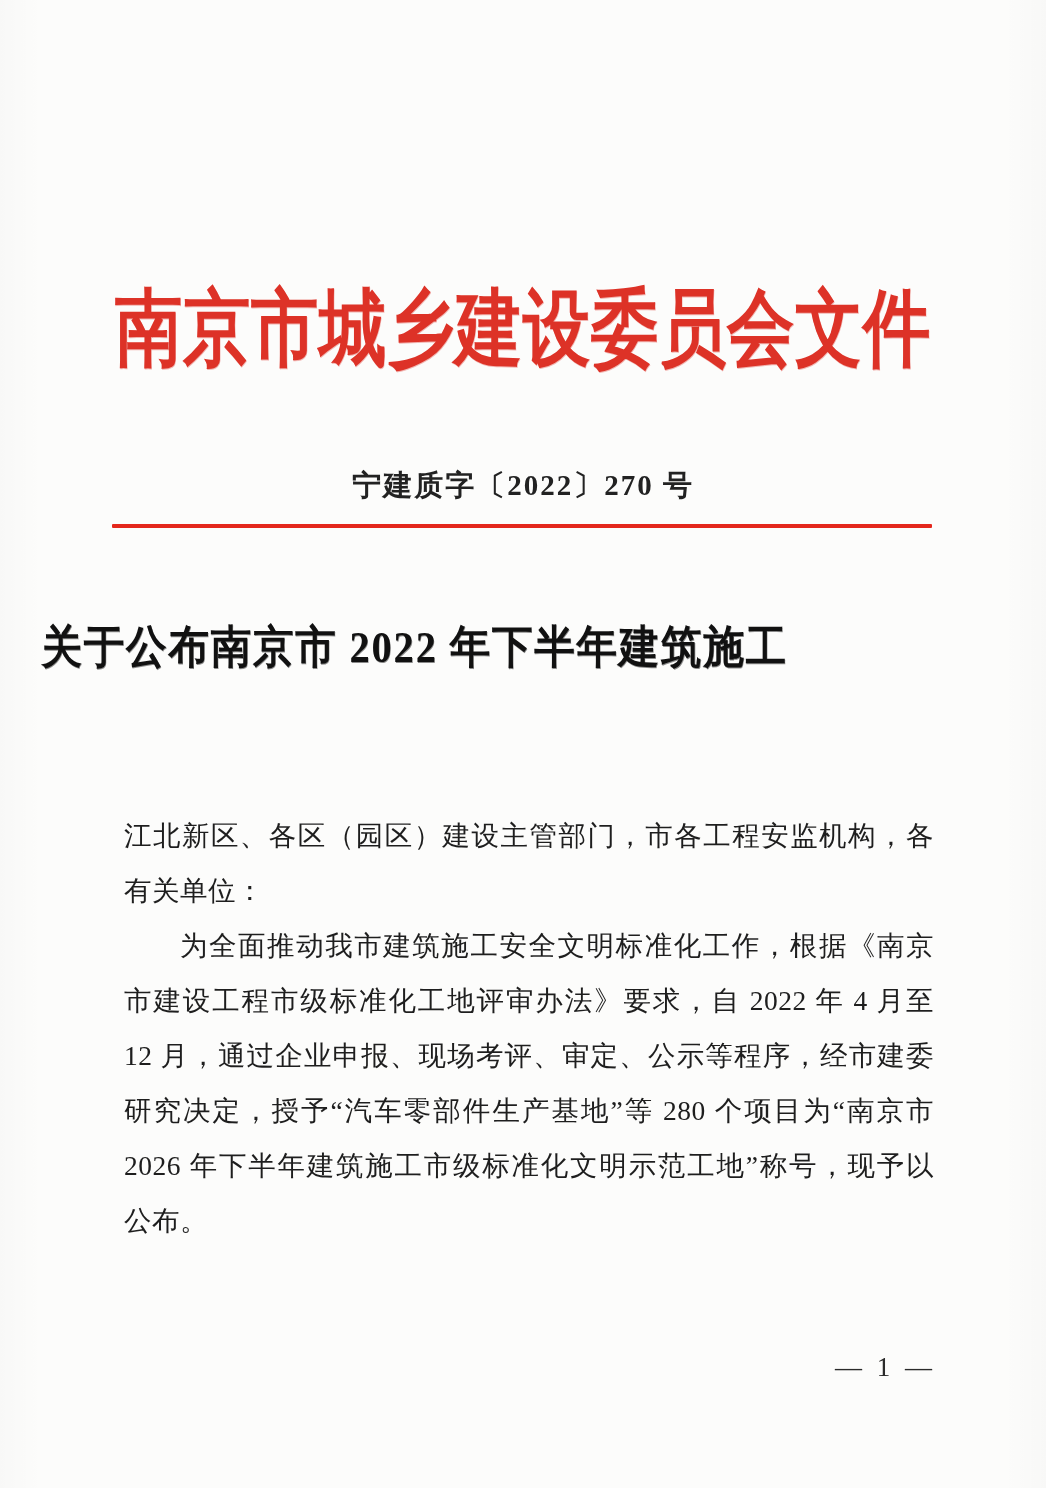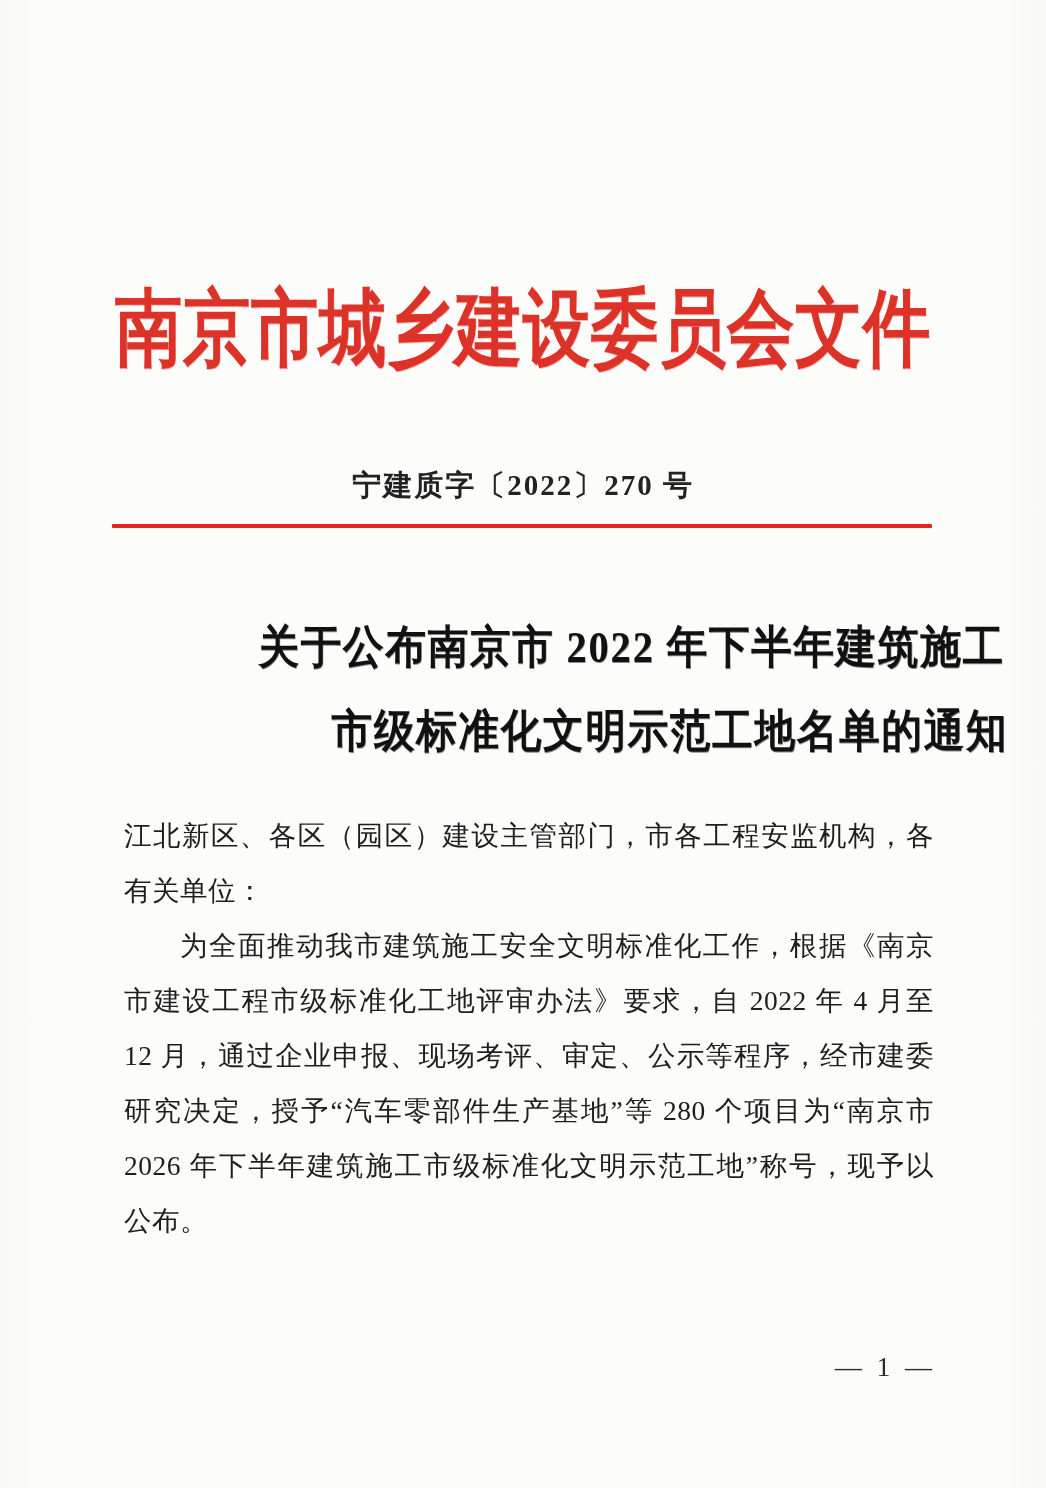--- a/index.html
+++ b/index.html
@@ -69,21 +69,21 @@
     background: var(--rule-red);
     border-radius: 1px;
   }
 
   
   .doc-title {
     position: absolute;
     top: 610px;
     left: 0;
     width: 100%;
-    text-align: right;
+    text-align: left;
   }
   .doc-title .title-line {
     line-height: 74px;
     white-space: nowrap;
   }
   .doc-title .title-line > span {
     display: inline-block;
     font-size: 45px;
     font-weight: bold;
     color: #111;
@@ -139,23 +139,20 @@
   </div>
 
   <div class="doc-number">宁建质字〔2022〕270 号</div>
 
   <div class="red-rule"></div>
 
   <div class="doc-title">
     <div class="title-line">
       <span>关于公布南京市 2022 年下半年建筑施工</span>
     </div>
-    <div class="title-line">
-      <span>市级标准化文明示范工地名单的通知</span>
-    </div>
   </div>
 
   <div class="body-text">
     <div class="body-line">江北新区、各区（园区）建设主管部门，市各工程安监机构，各</div>
     <div class="body-line no-justify">有关单位：</div>
     <div class="body-line indent">为全面推动我市建筑施工安全文明标准化工作，根据《南京</div>
     <div class="body-line">市建设工程市级标准化工地评审办法》要求，自 2022 年 4 月至</div>
     <div class="body-line">12 月，通过企业申报、现场考评、审定、公示等程序，经市建委</div>
     <div class="body-line">研究决定，授予“汽车零部件生产基地”等 280 个项目为“南京市</div>
     <div class="body-line">2026 年下半年建筑施工市级标准化文明示范工地”称号，现予以</div>

